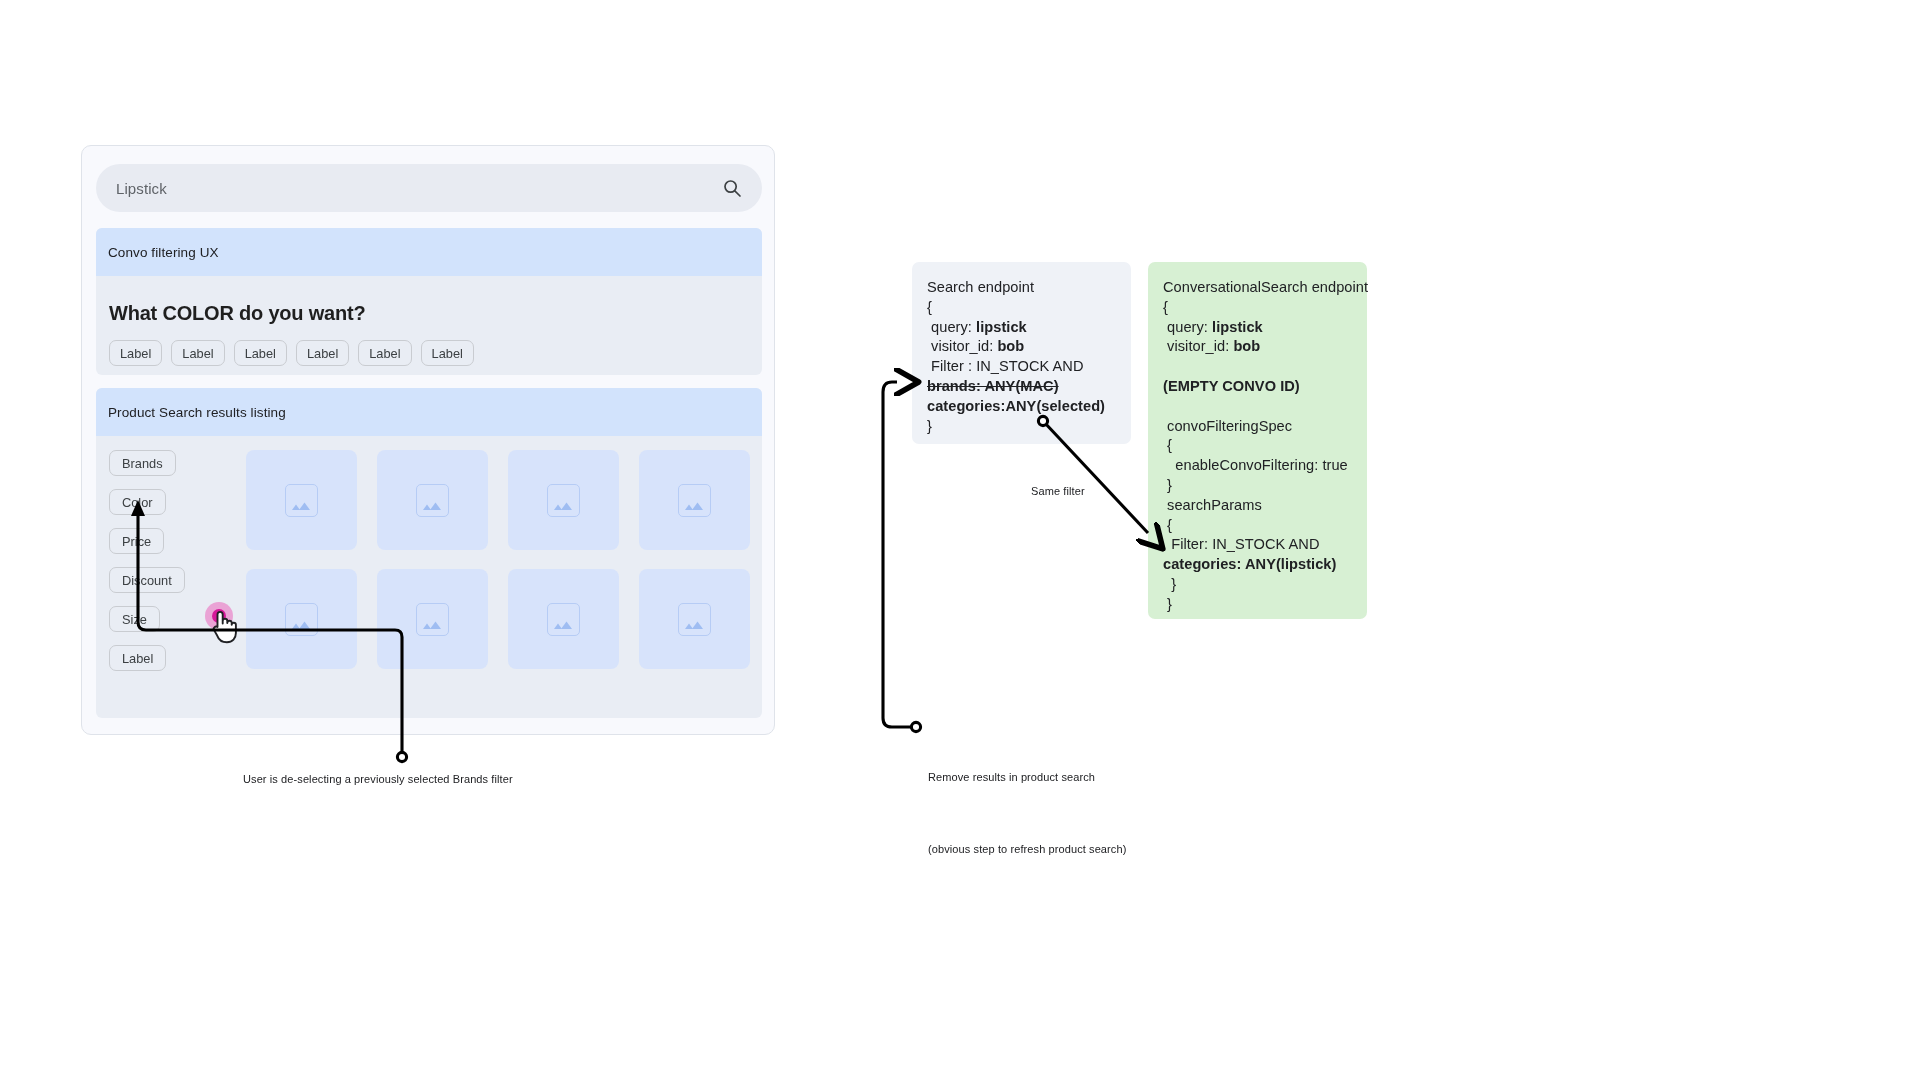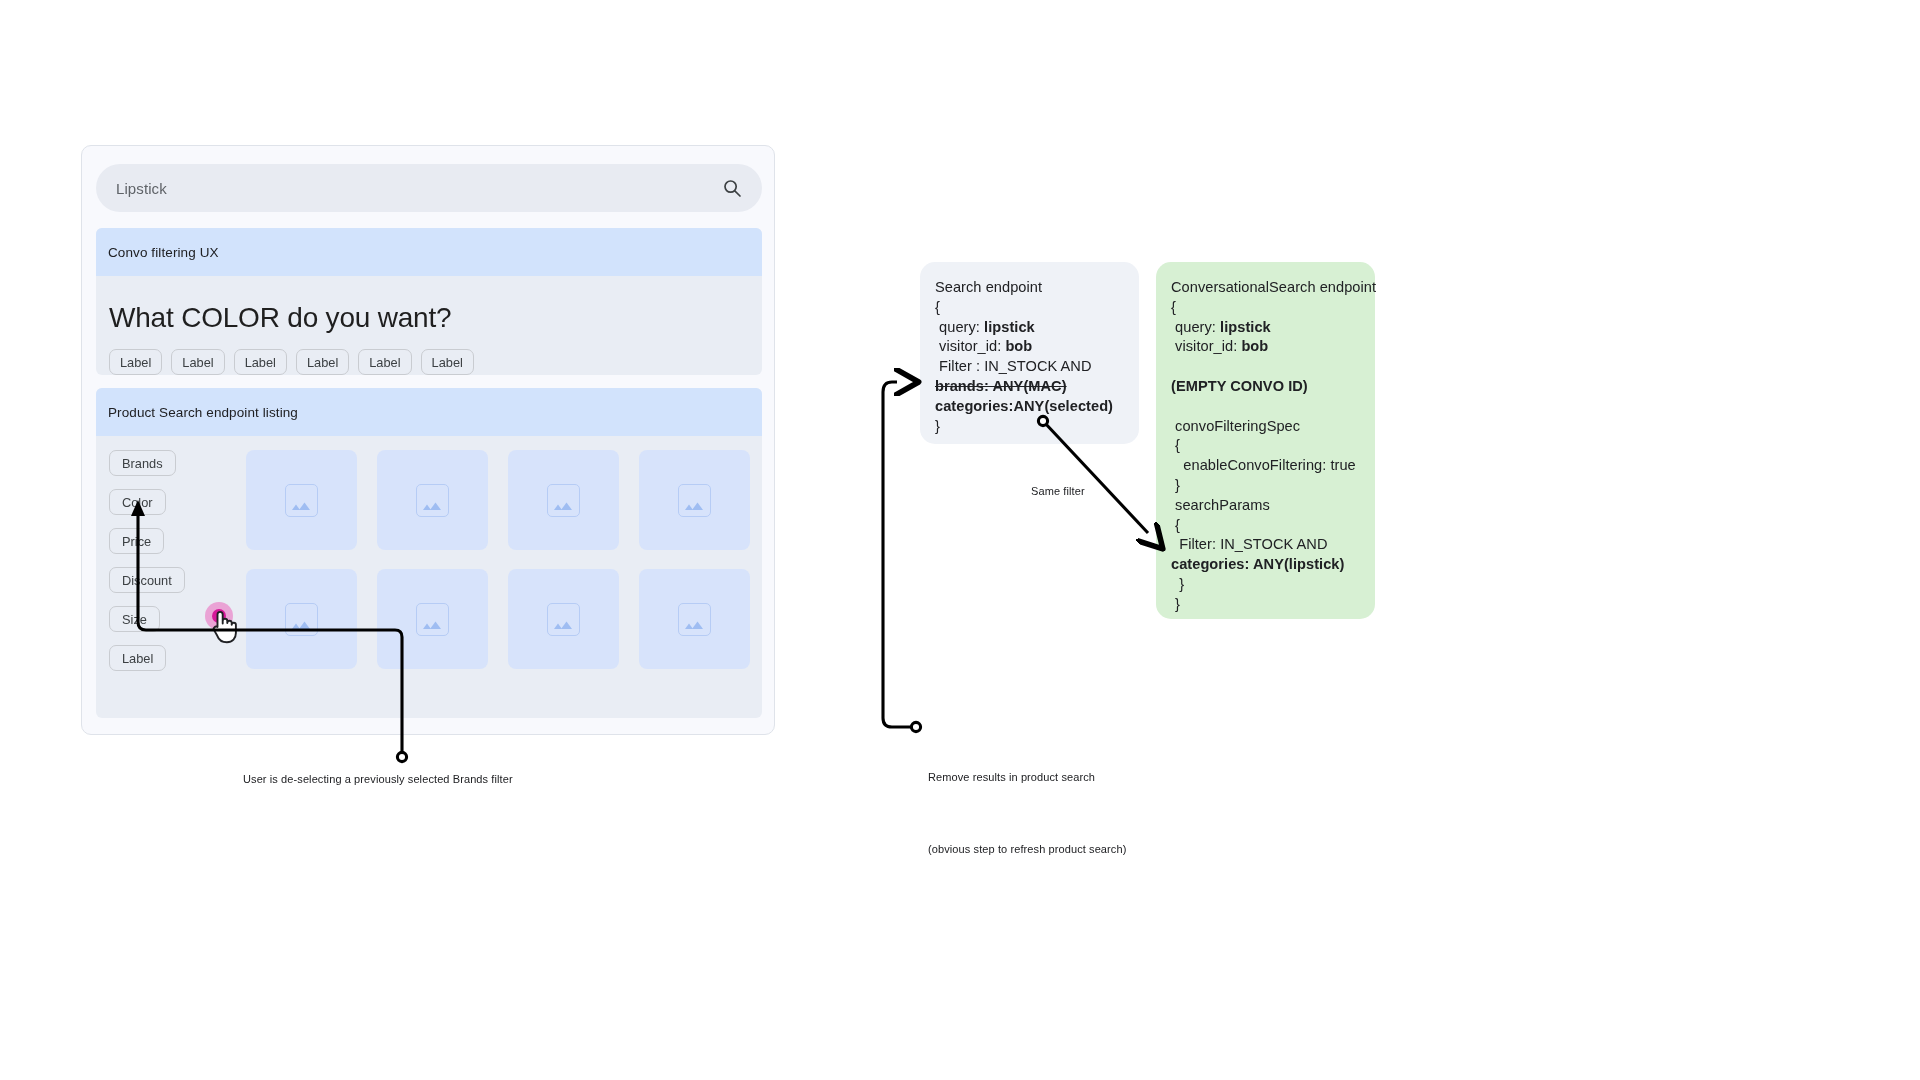--- a/index.html
+++ b/index.html
@@ -70,22 +70,22 @@
     font-size: 13.5px;
     color: #202124;
     letter-spacing: .1px;
   }
 
   #convo-panel { top: 82px; height: 147px; }
   #results-panel { top: 242px; height: 330px; }
 
   .convo-question {
     margin: 26px 0 0 13px;
-    font-size: 28px;
-    font-weight: normal;
+    font-size: 20px;
+    font-weight: bold;
     letter-spacing: -.2px;
     color: #1f1f1f;
   }
   .chip-row {
     display: flex;
     gap: 9px;
     margin: 15px 0 0 13px;
   }
   .chip {
     border: 1px solid #c9ccd1;
@@ -191,28 +191,27 @@
     white-space: pre;
     line-height: 24px;
   }
   #caption-bottom { left: 243px; top: 767px; }
   #caption-remove { left: 928px; top: 717px; }
   #caption-samefilter { left: 1031px; top: 479px; }
 
   
   .endpoint-box {
     position: absolute;
-    border-radius: 15px;
+    border-radius: 7px;
     padding: 16px 18px 14px 15px;
     box-sizing: border-box;
     font-size: 14.6px;
     line-height: 19.8px;
     color: #202124;
     letter-spacing: .05px;
-    margin-left: 8px;
   }
   #search-endpoint {
     left: 912px; top: 262px;
     width: 219px; height: 182px;
     background: #eff2f7;
   }
   #convo-endpoint {
     left: 1148px; top: 262px;
     width: 219px; height: 357px;
     background: #d7f0d3;
@@ -244,21 +243,21 @@
       <div class="chip">Label</div>
       <div class="chip">Label</div>
       <div class="chip">Label</div>
       <div class="chip">Label</div>
       <div class="chip">Label</div>
       <div class="chip">Label</div>
     </div>
   </div>
 
   <div class="panel" id="results-panel">
-    <div class="panel-head">Product Search endpoint listing</div>
+    <div class="panel-head">Product Search results listing</div>
     <div class="results-body">
       <div class="facet-col">
         <div class="facet-chip">Brands</div>
         <div class="facet-chip">Color</div>
         <div class="facet-chip">Price</div>
         <div class="facet-chip">Discount</div>
         <div class="facet-chip">Size</div>
         <div class="facet-chip">Label</div>
       </div>
       <div class="grid">

